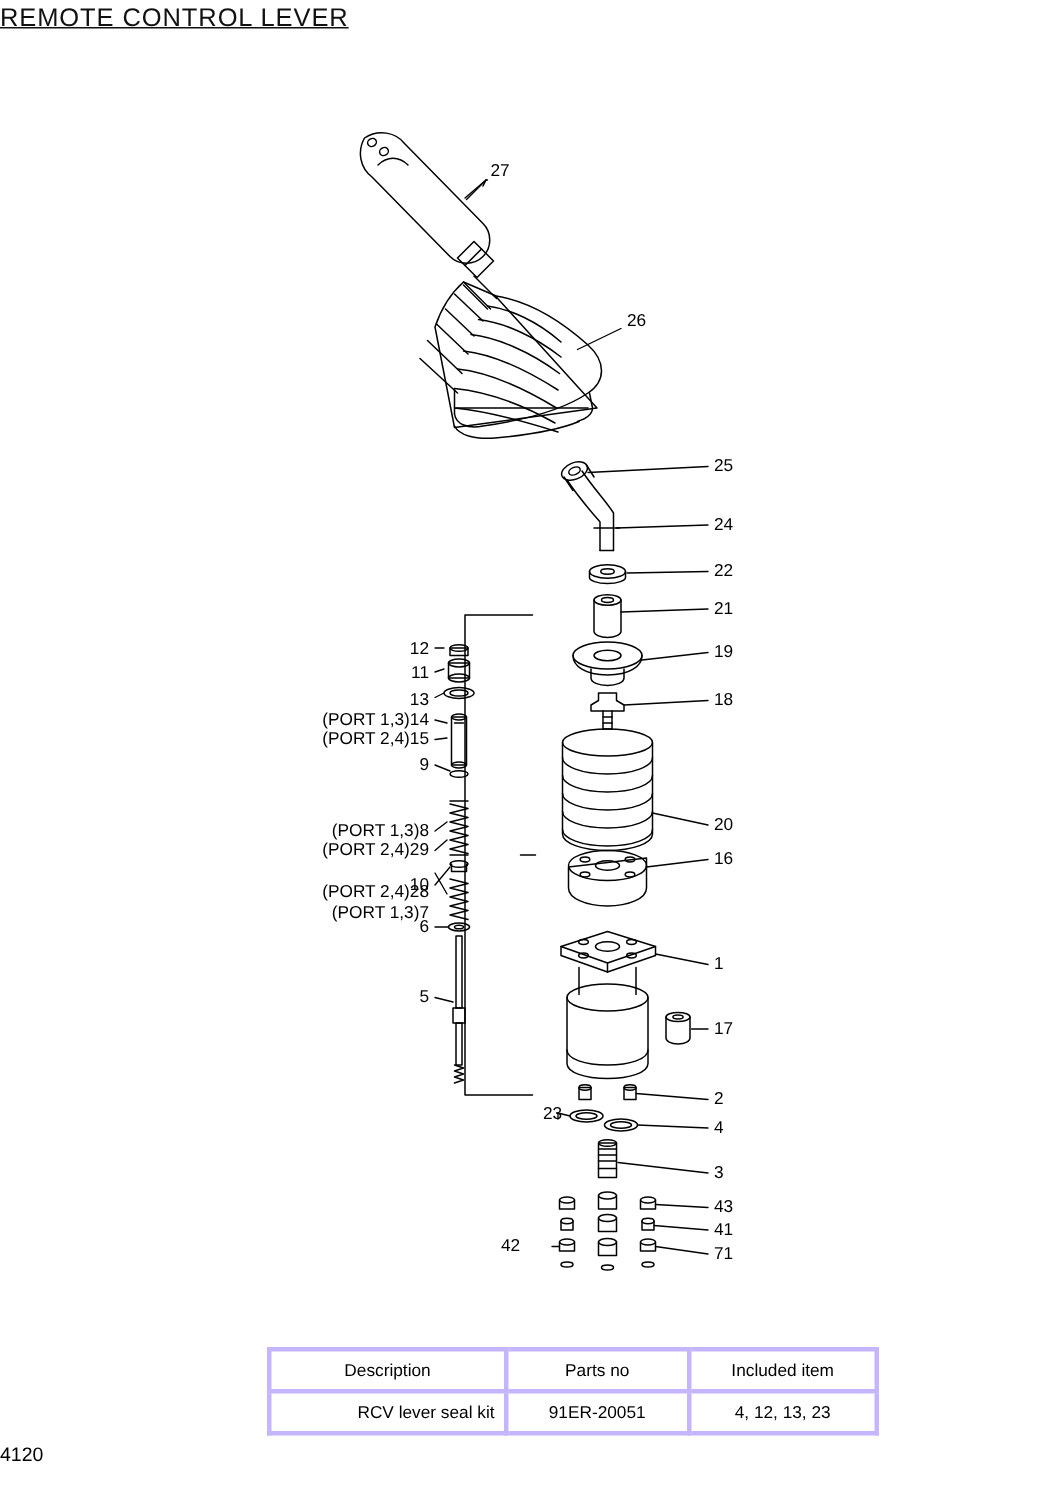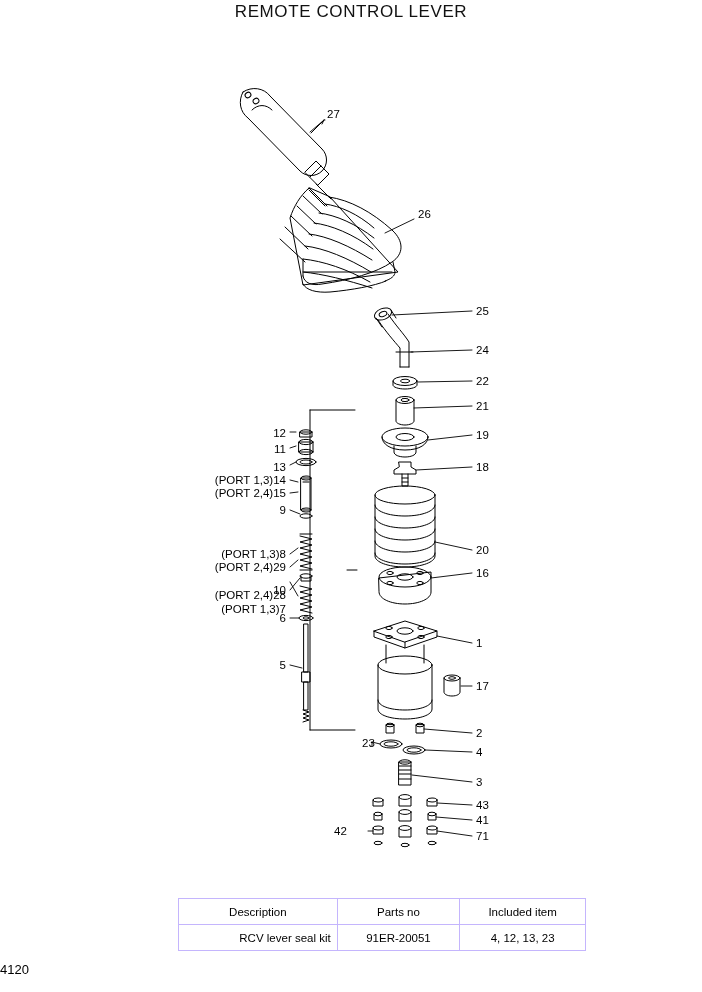--- a/index.html
+++ b/index.html
@@ -18,24 +18,24 @@
   #page {
     position: relative;
     width: 702px;
     height: 992px;
   }
   #title {
     position: absolute;
     top: 2px;
     left: 0;
     width: 702px;
-    text-align: center;
     font-size: 17px;
     letter-spacing: 0.6px;
     color: #111;
+    text-decoration: underline;
   }
   #figure {
     position: absolute;
     top: 0;
     left: 0;
   }
   .lbl {
     position: absolute;
     font-size: 11.5px;
     color: #000;
@@ -45,21 +45,21 @@
   .lbl.r { text-align: right; }
   #parts-table {
     position: absolute;
     left: 178px;
     top: 898px;
     width: 408px;
     border-collapse: collapse;
     font-size: 11.5px;
   }
   #parts-table td, #parts-table th {
-    border: 1px solid #c4b5fd;
+    border: 3px solid #c4b5fd;
     padding: 4px 6px;
     font-weight: normal;
     text-align: center;
     height: 17px;
   }
   #parts-table th { font-weight: normal; }
   #parts-table td.desc, #parts-table th.desc { width: 158px; }
   #parts-table td.pn, #parts-table th.pn { width: 122px; }
   #parts-table td.inc, #parts-table th.inc { width: 124px; }
   #parts-table tbody td.desc { text-align: right; padding-left: 8px; }

